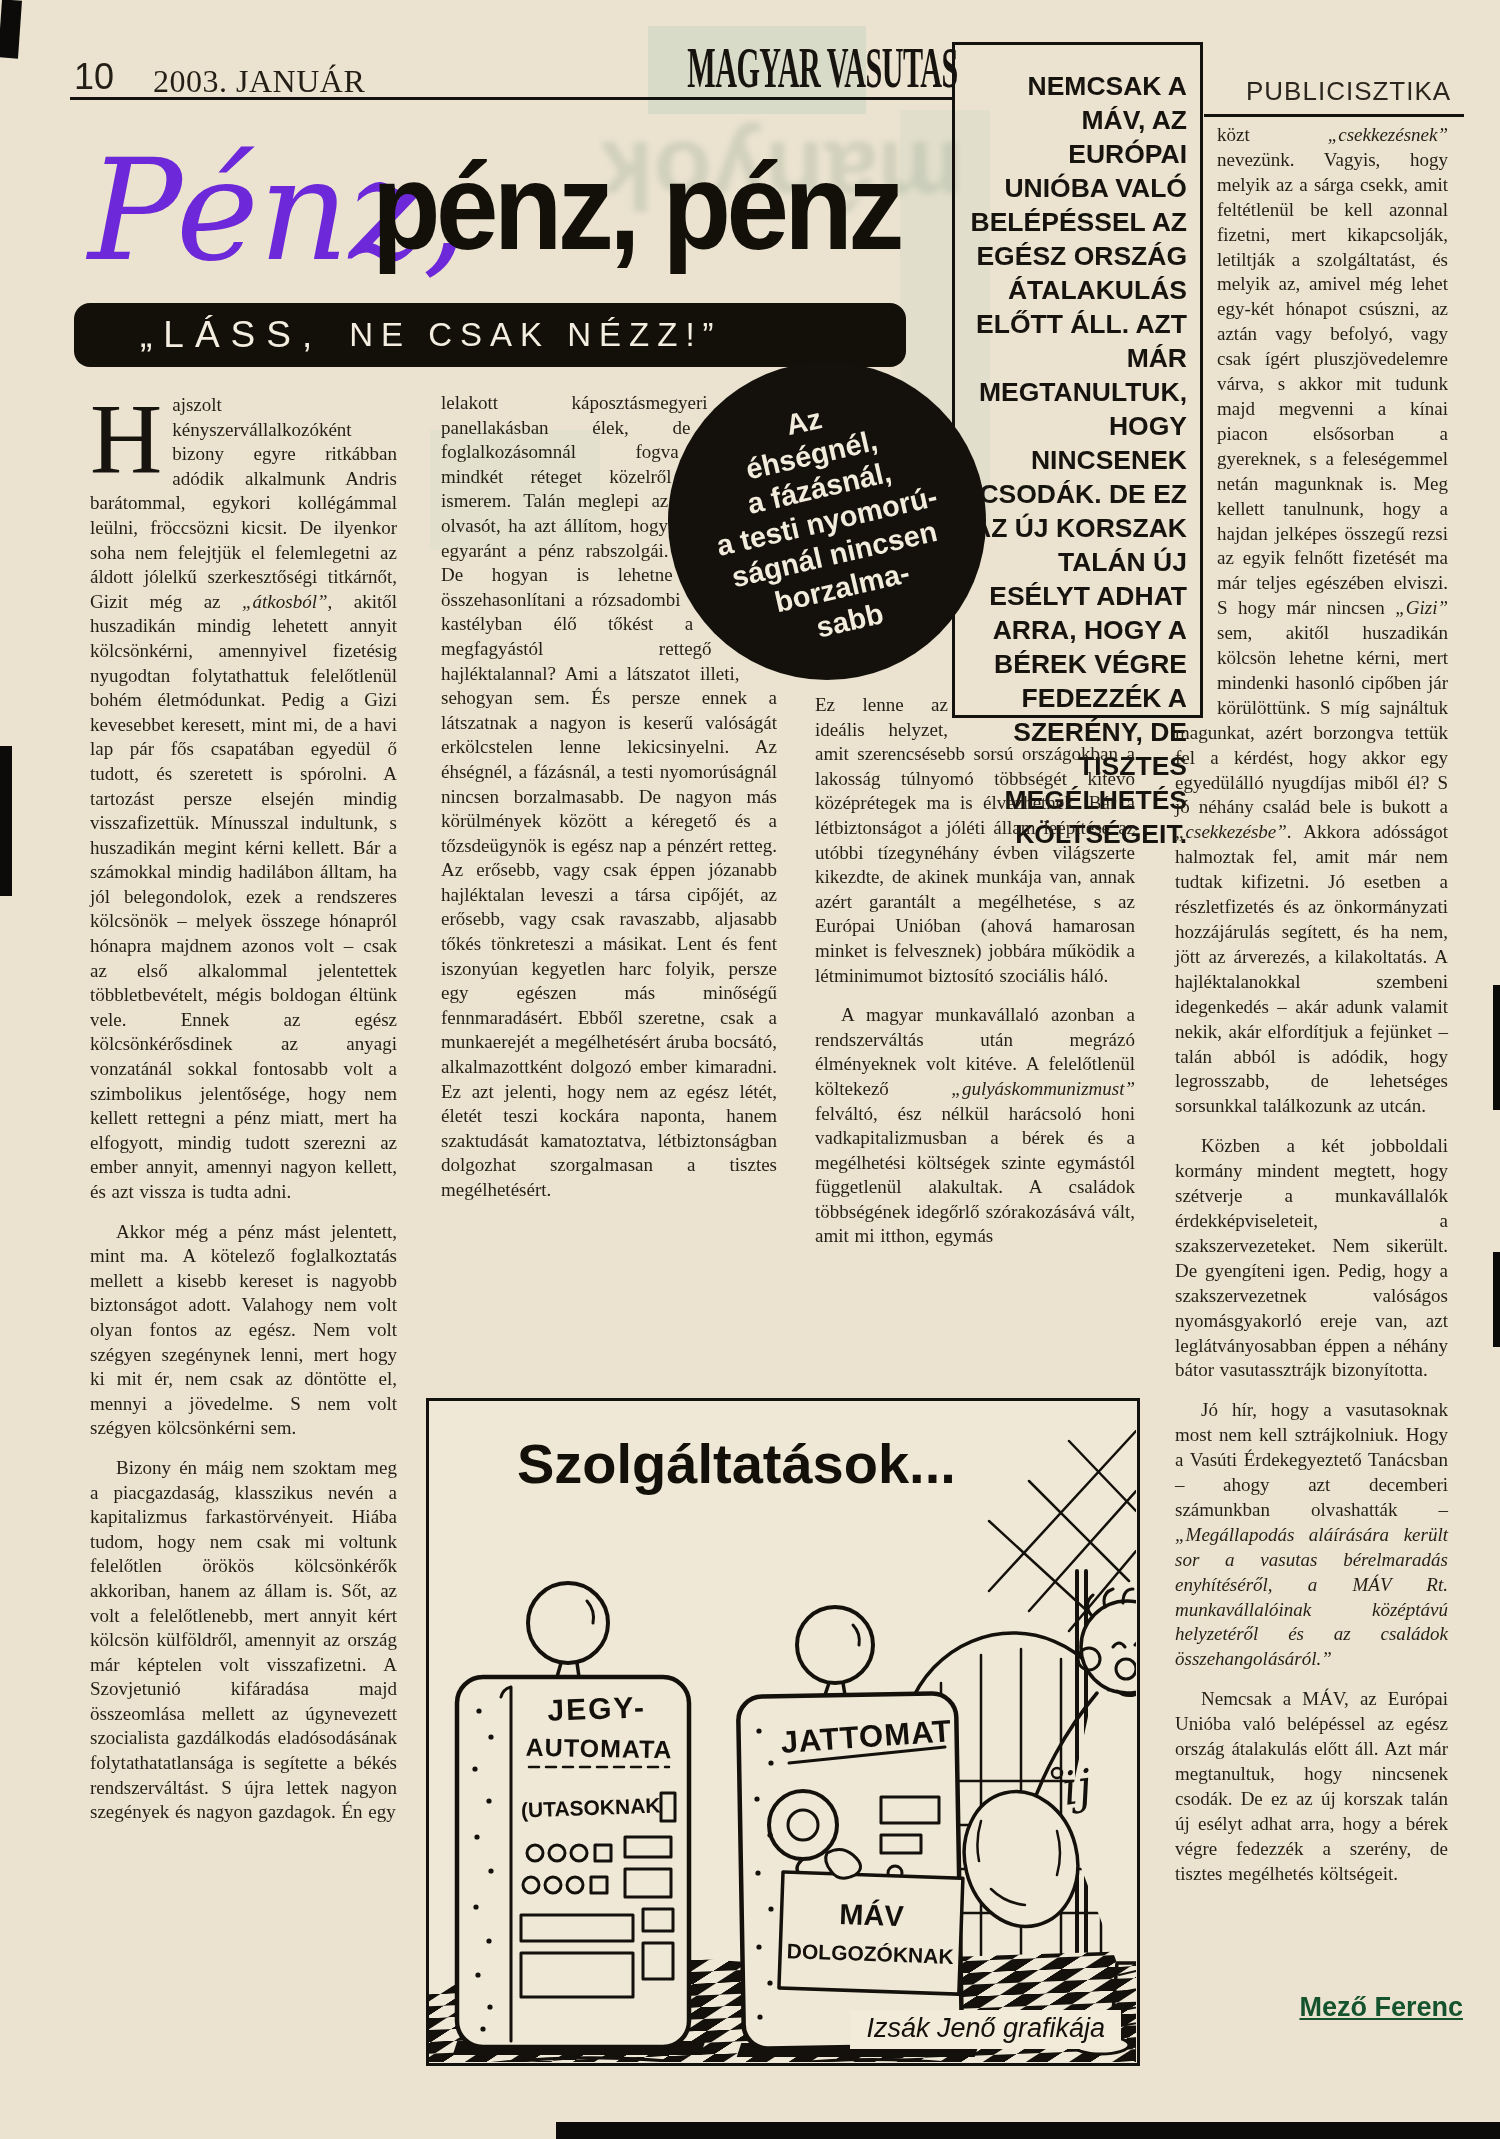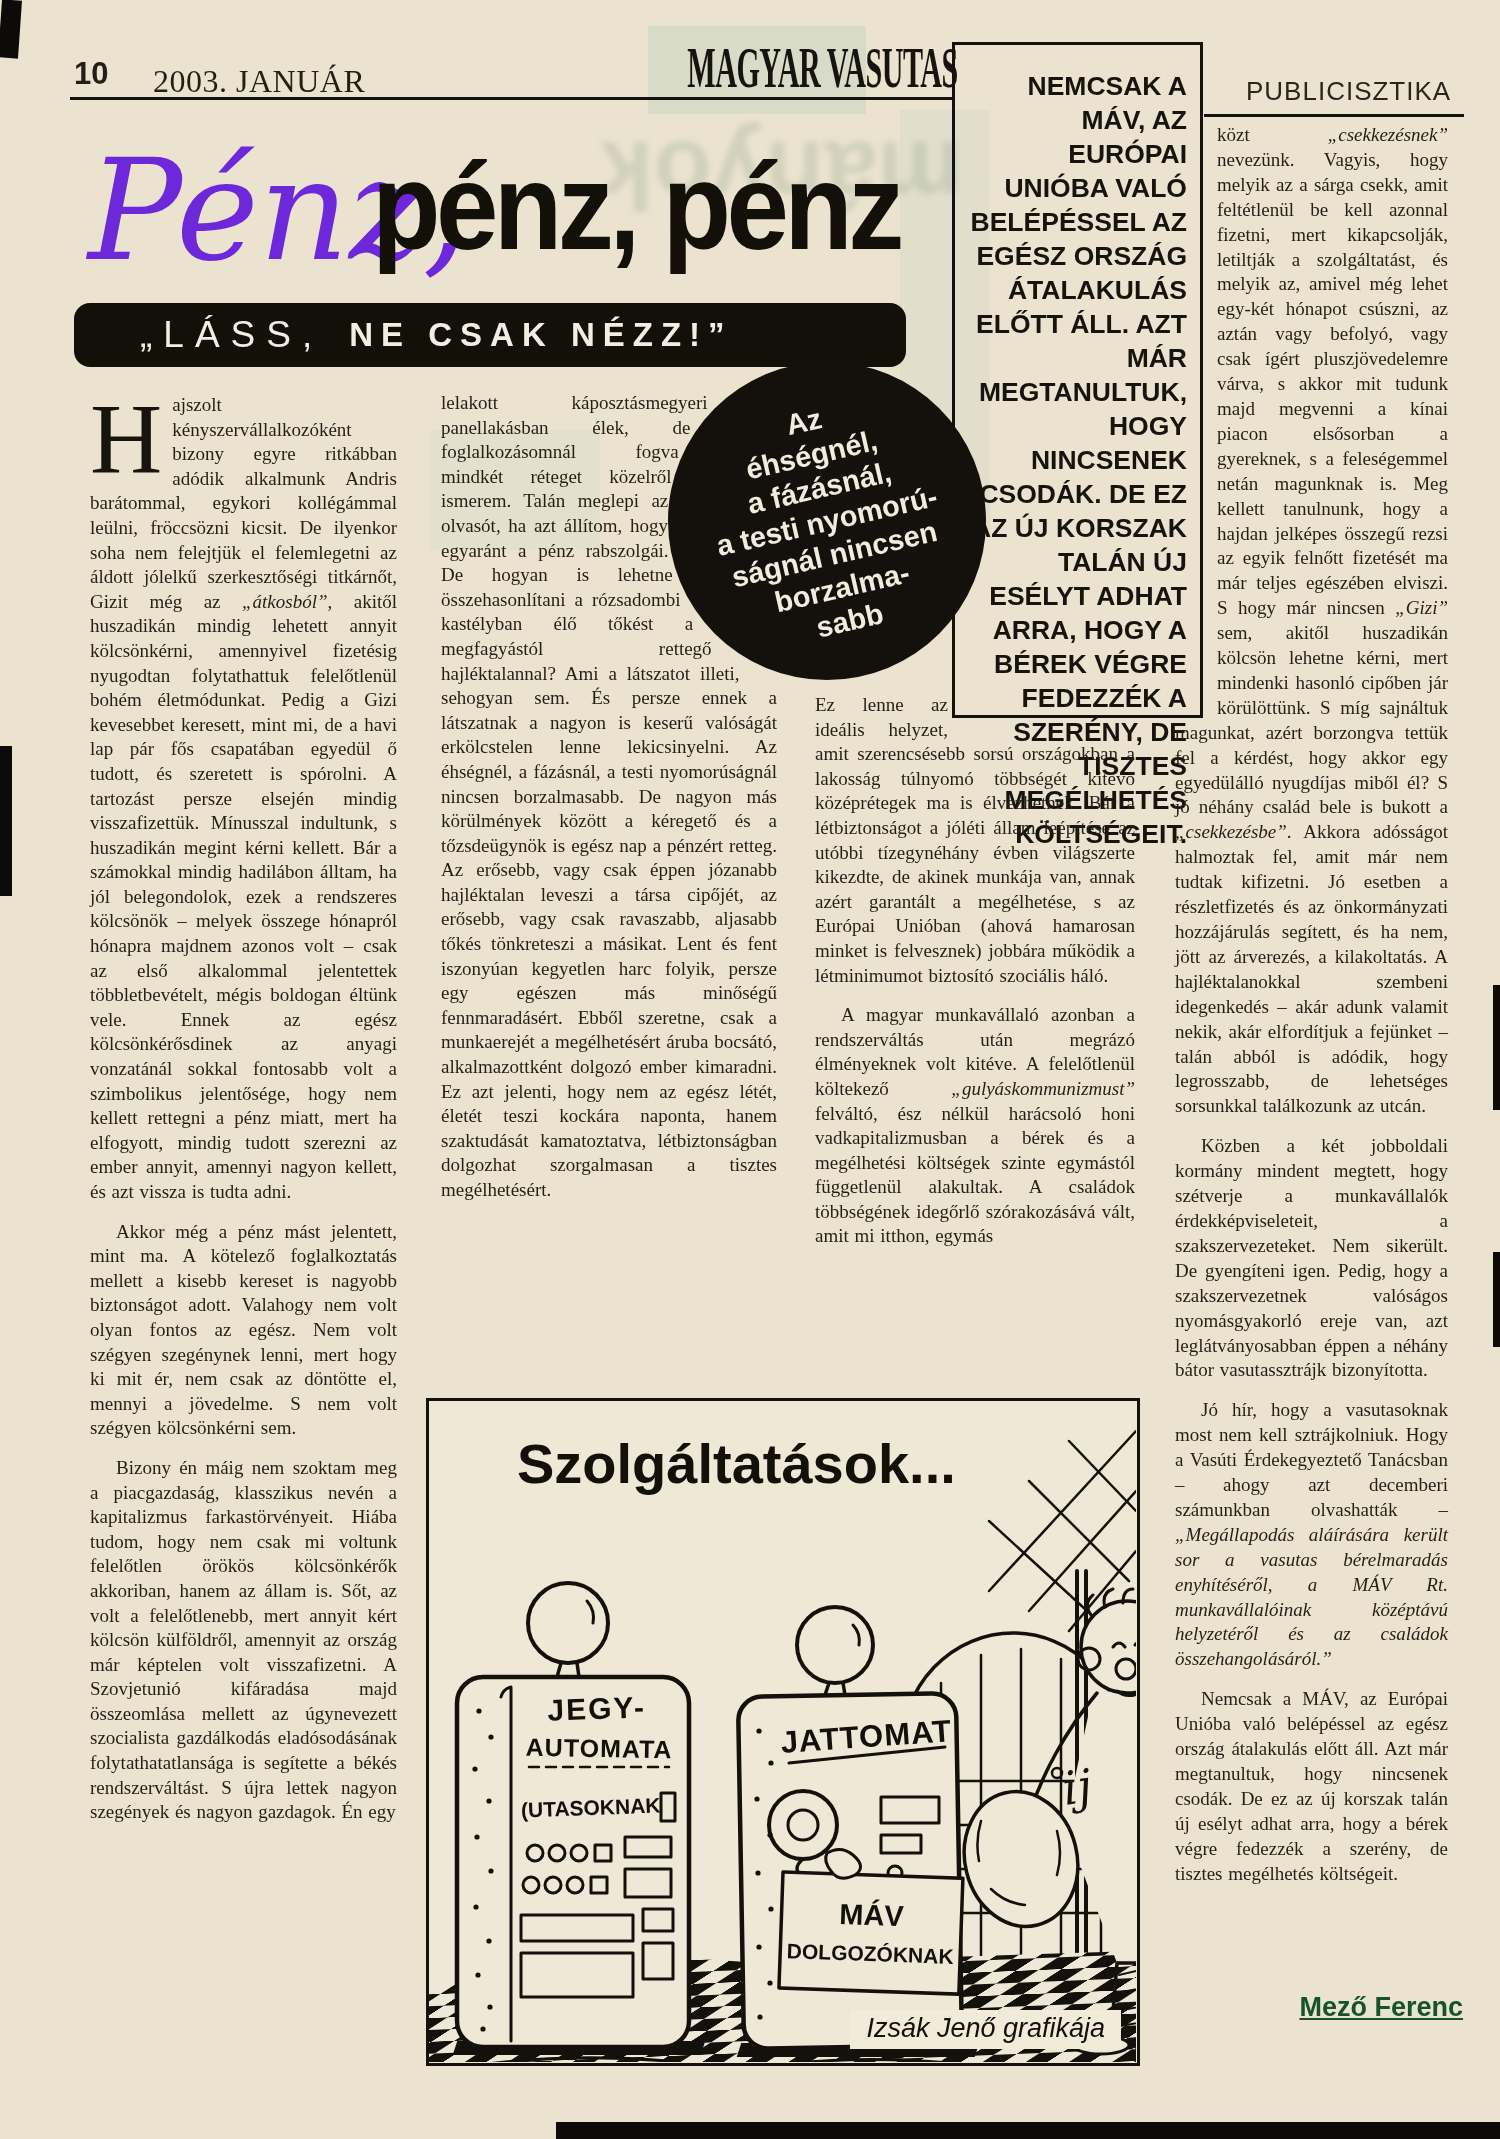--- a/index.html
+++ b/index.html
@@ -4,38 +4,38 @@
 <style>
   html,body{margin:0;padding:0;background:#8a8378;}
   #page{position:relative;width:1500px;height:2139px;margin:0 auto;background:#ebe3d0;overflow:hidden;
         font-family:"Liberation Serif",serif;color:#241f16;}
   
   .artifact{position:absolute;background:#0c0b09;}
   .ghost{position:absolute;background:#c3d0c0;opacity:.45;pointer-events:none;}
   .ghost-text{position:absolute;transform:rotate(180deg);filter:blur(3px);opacity:.30;color:#93a78f;
               font-family:"Liberation Sans",sans-serif;font-weight:bold;pointer-events:none;}
   
-  #pageno{position:absolute;left:74px;top:56px;font-family:"Liberation Sans",sans-serif;font-weight:bold;font-size:31px;}
+  #pageno{position:absolute;left:74px;top:56px;font-family:"Liberation Sans",sans-serif;font-weight:normal;font-size:36px;}
   #issuedate{position:absolute;left:153px;top:63px;font-family:Liberation Serif, serif;font-size:32px;letter-spacing:.5px;}
   #rule-left{position:absolute;left:70px;top:97px;width:882px;height:3px;background:#14120e;}
   #rule-right{position:absolute;left:1204px;top:114px;width:260px;height:2.5px;background:#14120e;}
   #masthead{position:absolute;left:620px;top:34px;width:280px;height:70px;text-align:center;
             font-family:"Liberation Serif",serif;font-weight:bold;font-size:58px;white-space:nowrap;
             transform:scaleX(.52);transform-origin:center;letter-spacing:-1px;color:#17140f;}
   #section{position:absolute;left:1246px;top:76px;font-family:"Liberation Sans",sans-serif;font-size:26px;letter-spacing:1px;color:#2a261e;}
   
   #title-script{position:absolute;left:88px;top:108px;font-family:"DejaVu Serif",serif;font-style:italic;
                 font-size:140px;line-height:150px;color:#6d28d9;margin-top:28px;}
   #title-bold{position:absolute;left:372px;top:146px;font-family:"Liberation Sans",sans-serif;font-weight:bold;
               font-size:122px;line-height:122px;letter-spacing:-5px;transform:scaleX(.92);transform-origin:left;color:#121009;}
   #subtitle-bar{position:absolute;left:74px;top:303px;width:832px;height:64px;background:#121009;border-radius:16px;
                 display:flex;align-items:center;padding-left:66px;box-sizing:border-box;color:#f4eee0;
                 font-family:"Liberation Sans",sans-serif;}
   #subtitle-bar .s1{font-weight:normal;font-size:37px;letter-spacing:11px;}
-  #subtitle-bar .s2{font-weight:bold;font-size:33px;letter-spacing:8px;margin-left:26px;}
+  #subtitle-bar .s2{font-weight:normal;font-size:33px;letter-spacing:8px;margin-left:26px;}
   
   #pullquote{position:absolute;left:952px;top:42px;width:251px;height:676px;border:3.5px solid #14120e;
              box-sizing:border-box;padding:24px 13px 8px 8px;text-align:right;
              font-family:"Liberation Sans",sans-serif;font-weight:bold;font-size:26.5px;line-height:34px;color:#17140f;}
   
   #circle{position:absolute;left:668px;top:362px;width:318px;height:318px;border-radius:50%;background:#14110c;
           display:flex;align-items:center;justify-content:center;}
   #circle .inner{transform:rotate(-13deg);text-align:center;color:#f2ecdd;
                  font-family:"Liberation Sans",sans-serif;font-weight:bold;font-size:29px;line-height:34px;}
   

